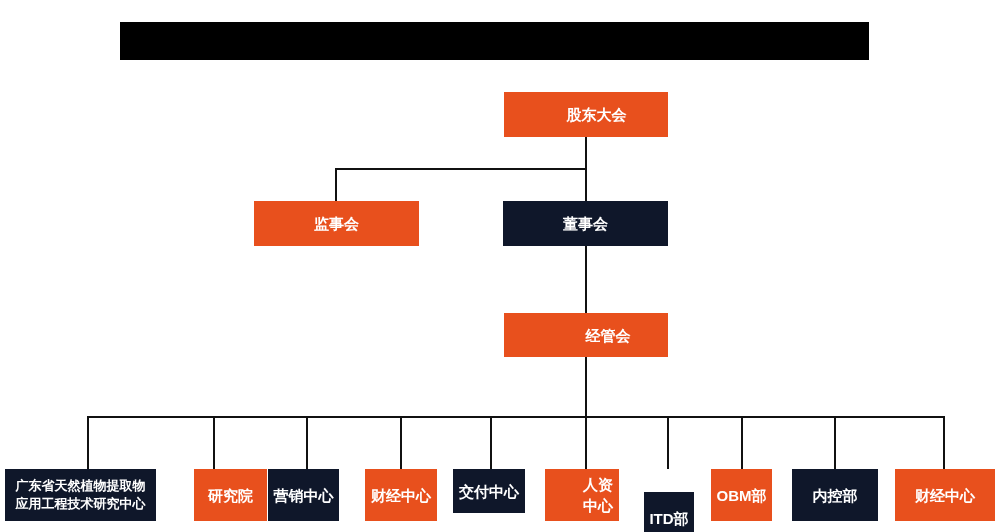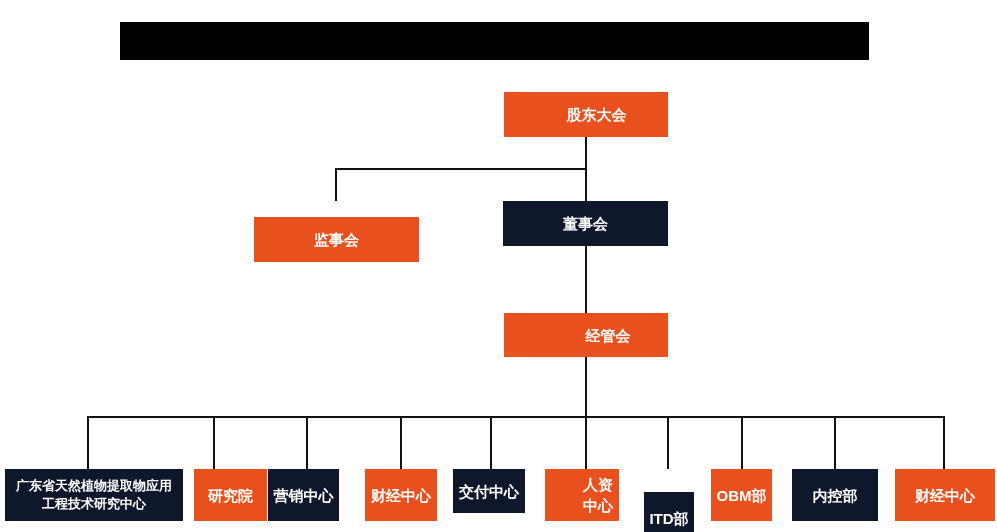--- a/index.html
+++ b/index.html
@@ -62,32 +62,32 @@
   <div class="line" style="left:490px; top:416px; width:2px; height:53px;"></div>
   <div class="line" style="left:667px; top:416px; width:2px; height:53px;"></div>
   <div class="line" style="left:741px; top:416px; width:2px; height:53px;"></div>
   <div class="line" style="left:834px; top:416px; width:2px; height:53px;"></div>
   <div class="line" style="left:943px; top:416px; width:2px; height:53px;"></div>
 
   <div class="node dark" style="left:504px; top:92px; width:164px; height:45px;padding-left:21px;">
     <span>股东大会</span>
   </div>
 
-  <div class="node dark" style="left:254px; top:201px; width:165px; height:45px;margin-top:16px;">
+  <div class="node dark" style="left:254px; top:201px; width:165px; height:45px;">
     <span>监事会</span>
   </div>
   <div class="node light" style="left:503px; top:201px; width:165px; height:45px;">
     <span>董事会</span>
   </div>
 
   <div class="node dark" style="left:504px; top:313px; width:164px; height:44px;padding-left:44px;">
     <span>经管会</span>
   </div>
 
-  <div class="node light small-text" style="left:5px; top:469px; width:178px; height:52px;">
+  <div class="node light small-text" style="left:5px; top:469px; width:151px; height:52px;">
     <span>广东省天然植物提取物应用工程技术研究中心</span>
   </div>
   <div class="node dark" style="left:178px; top:469px; width:73px; height:52px;margin-left:16px;">
     <span>研究院</span>
   </div>
   <div class="node light" style="left:268px; top:469px; width:71px; height:52px;">
     <span>营销中心</span>
   </div>
   <div class="node dark" style="left:365px; top:469px; width:72px; height:52px;">
     <span>财经中心</span>

